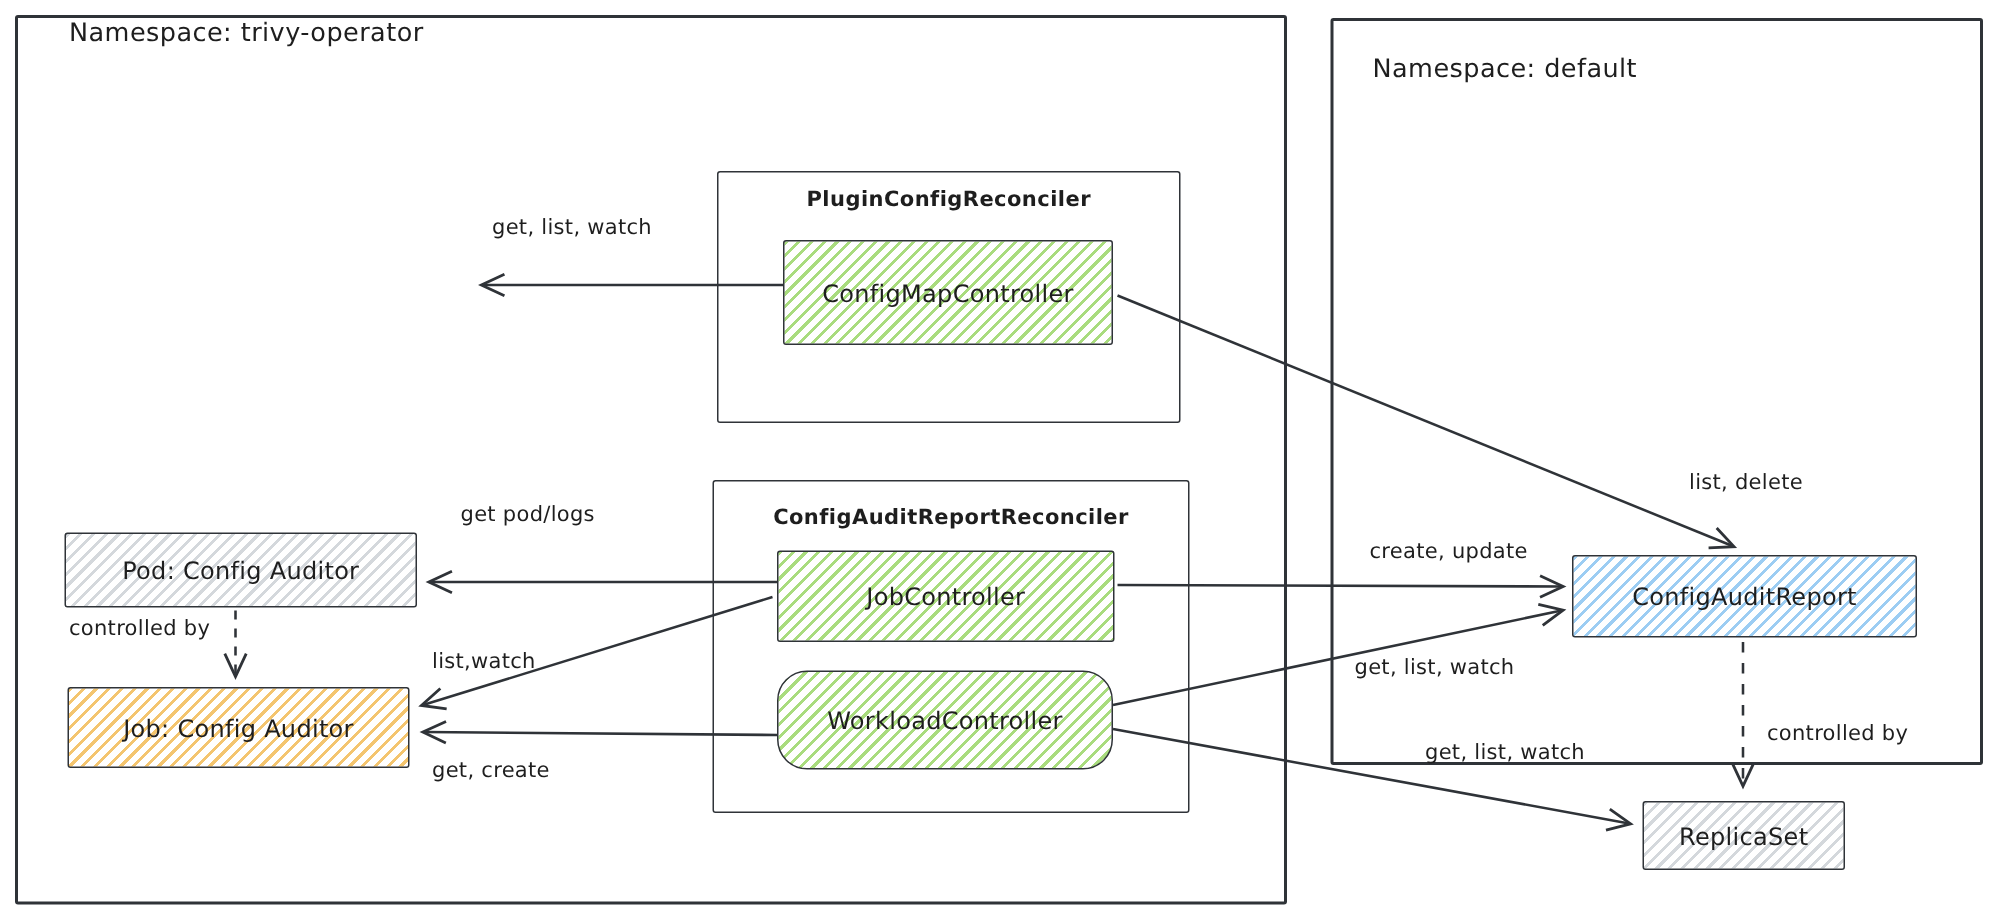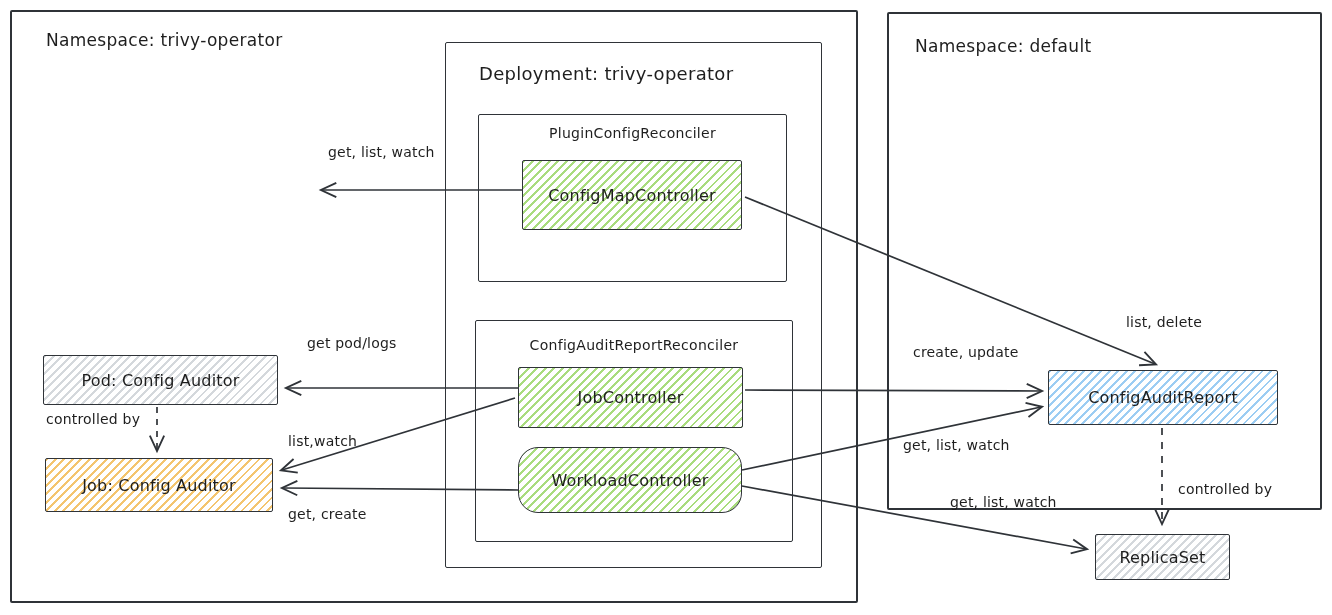--- a/index.html
+++ b/index.html
@@ -13,82 +13,79 @@
   }
   *{box-sizing:border-box;margin:0;padding:0;}
   html,body{background:#fff;}
   .canvas{
     position:relative;width:1332px;height:615px;background:var(--bg);overflow:hidden;
     font-family:"DejaVu Sans","Liberation Sans",sans-serif;color:var(--text);
   }
   .frame{position:absolute;border:2px solid var(--stroke);border-radius:2px;background:transparent;}
   .frame.inner{border-width:1.6px;}
   .frame-title{position:absolute;font-size:17px;letter-spacing:.3px;white-space:nowrap;}
-  .frame-title.centered{left:0;right:0;text-align:center;}
+  .frame-title.centered{left:0;right:0;text-align:center;font-weight:bold;}
   .node{
     position:absolute;border:1.6px solid var(--stroke);border-radius:2px;
     display:flex;align-items:center;justify-content:center;
     font-size:16px;letter-spacing:.2px;white-space:nowrap;background-color:#fff;
   }
   .hatch-green{background-image:repeating-linear-gradient(135deg,var(--hatch-green) 0 2px,transparent 2px 6px);}
   .hatch-orange{background-image:repeating-linear-gradient(135deg,var(--hatch-orange) 0 2px,transparent 2px 6px);}
   .hatch-blue{background-image:repeating-linear-gradient(135deg,var(--hatch-blue) 0 2px,transparent 2px 6px);}
   .hatch-gray{background-image:repeating-linear-gradient(135deg,var(--hatch-gray) 0 2px,transparent 2px 6px);text-align:center;}
   .elabel{position:absolute;font-size:14px;letter-spacing:.2px;white-space:nowrap;}
   .edges{position:absolute;left:0;top:0;width:1332px;height:615px;pointer-events:none;}
 
   
   .ns-left   {left:10px;  top:10px;  width:848px; height:593px;}
   .ns-right  {left:887px; top:12px;  width:435px; height:498px;}
   .deployment{left:445px; top:42px;  width:377px; height:526px;}
   .rec-plugin{left:478px; top:114px; width:309px; height:168px;}
   .rec-car   {left:475px; top:320px; width:318px; height:222px;}
   
-  .t-ns-left   {left:34px; top:18px;}
+  .t-ns-left   {left:34px; top:0;}
   .t-deployment{left:33px; top:20px; font-size:18px;}
   .t-ns-right  {left:26px; top:22px;}
   .t-rec-plugin{top:10px; font-size:14px;}
   .t-rec-car   {top:16px;  font-size:14px;}
   
   .node-cmc{left:522px; top:160px; width:220px; height:70px;}
   .node-jc {left:518px; top:367px; width:225px; height:61px;}
   .node-wc {left:518px; top:447px; width:224px; height:66px;border-radius:20px;}
   .node-cm {left:45px;  top:157px; width:268px; height:60px;}
   .node-pod{left:43px;  top:355px; width:235px; height:50px;}
   .node-job{left:45px;  top:458px; width:228px; height:54px;}
   .node-car{left:1048px;top:370px; width:230px; height:55px;}
   .node-rs {left:1095px;top:534px; width:135px; height:46px;}
   
   .lbl-glw-cm      {left:328px; top:144px;}
   .lbl-listdelete  {left:1126px;top:314px;}
   .lbl-getpodlogs  {left:307px; top:335px;}
-  .lbl-createupdate{left:913px; top:344px;}
+  .lbl-createupdate{left:913px; top:360px;}
   .lbl-ctrl-left   {left:46px;  top:411px;}
   .lbl-listwatch   {left:288px; top:433px;}
   .lbl-glw-car     {left:903px; top:437px;}
   .lbl-glw-rs      {left:950px; top:494px;}
   .lbl-getcreate   {left:288px; top:506px;}
   .lbl-ctrl-right  {left:1178px;top:481px;}
 </style>
 </head>
 <body>
 
 <div class="canvas">
 
   <div class="frame ns-left">
     <div class="frame-title t-ns-left">Namespace: trivy-operator</div>
   </div>
 
   <div class="frame ns-right">
     <div class="frame-title t-ns-right">Namespace: default</div>
   </div>
 
-  <div class="frame inner deployment">
-    <div class="frame-title t-deployment">Deployment: trivy-operator</div>
-  </div>
 
   <div class="frame inner rec-plugin">
     <div class="frame-title centered t-rec-plugin">PluginConfigReconciler</div>
   </div>
 
   <div class="frame inner rec-car">
     <div class="frame-title centered t-rec-car">ConfigAuditReportReconciler</div>
   </div>
 
   <div class="node hatch-green node-cmc">ConfigMapController</div>

